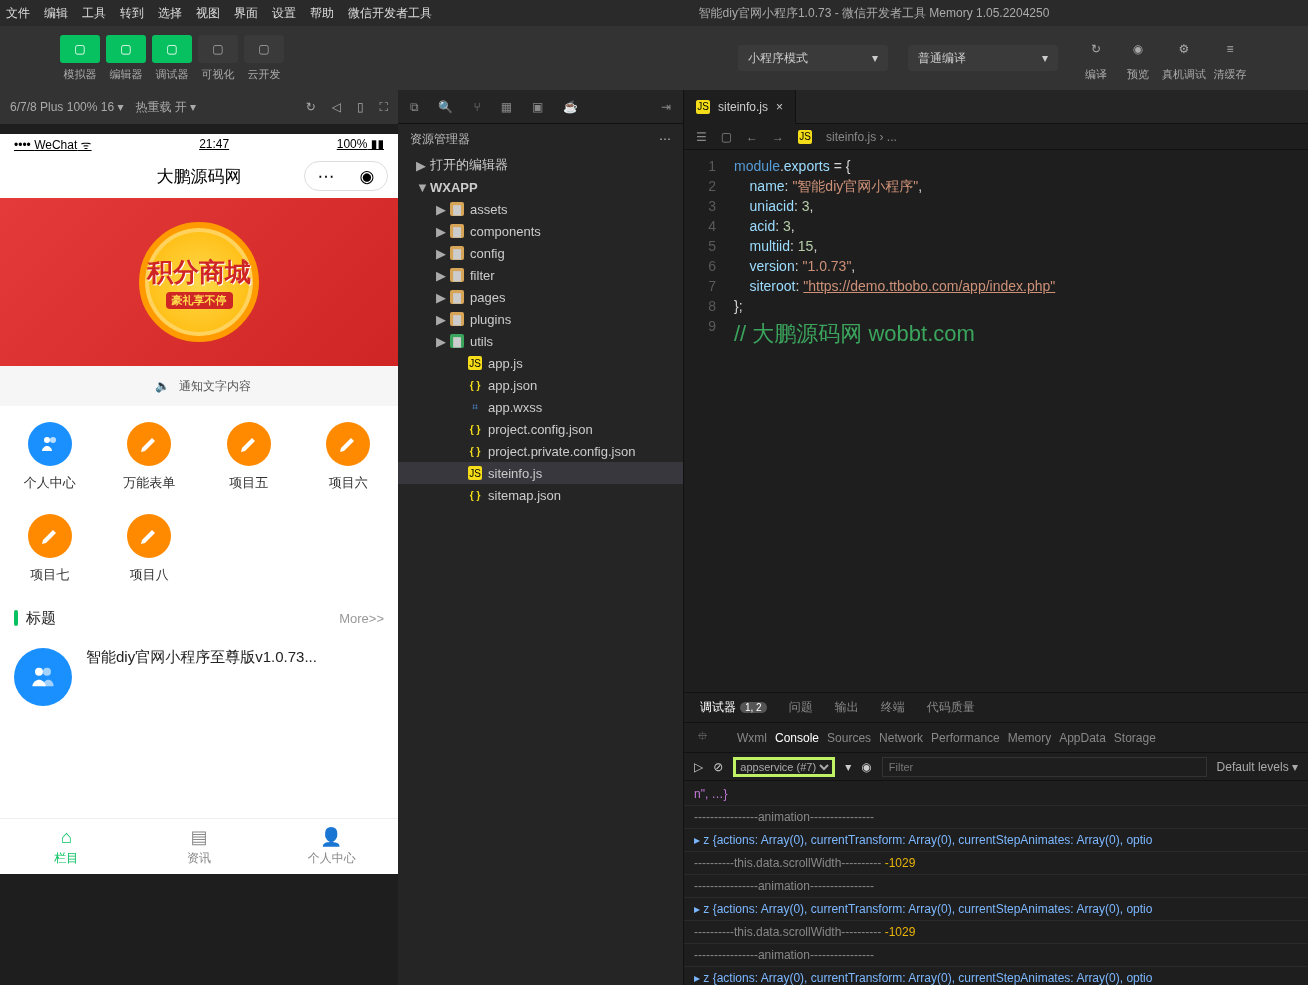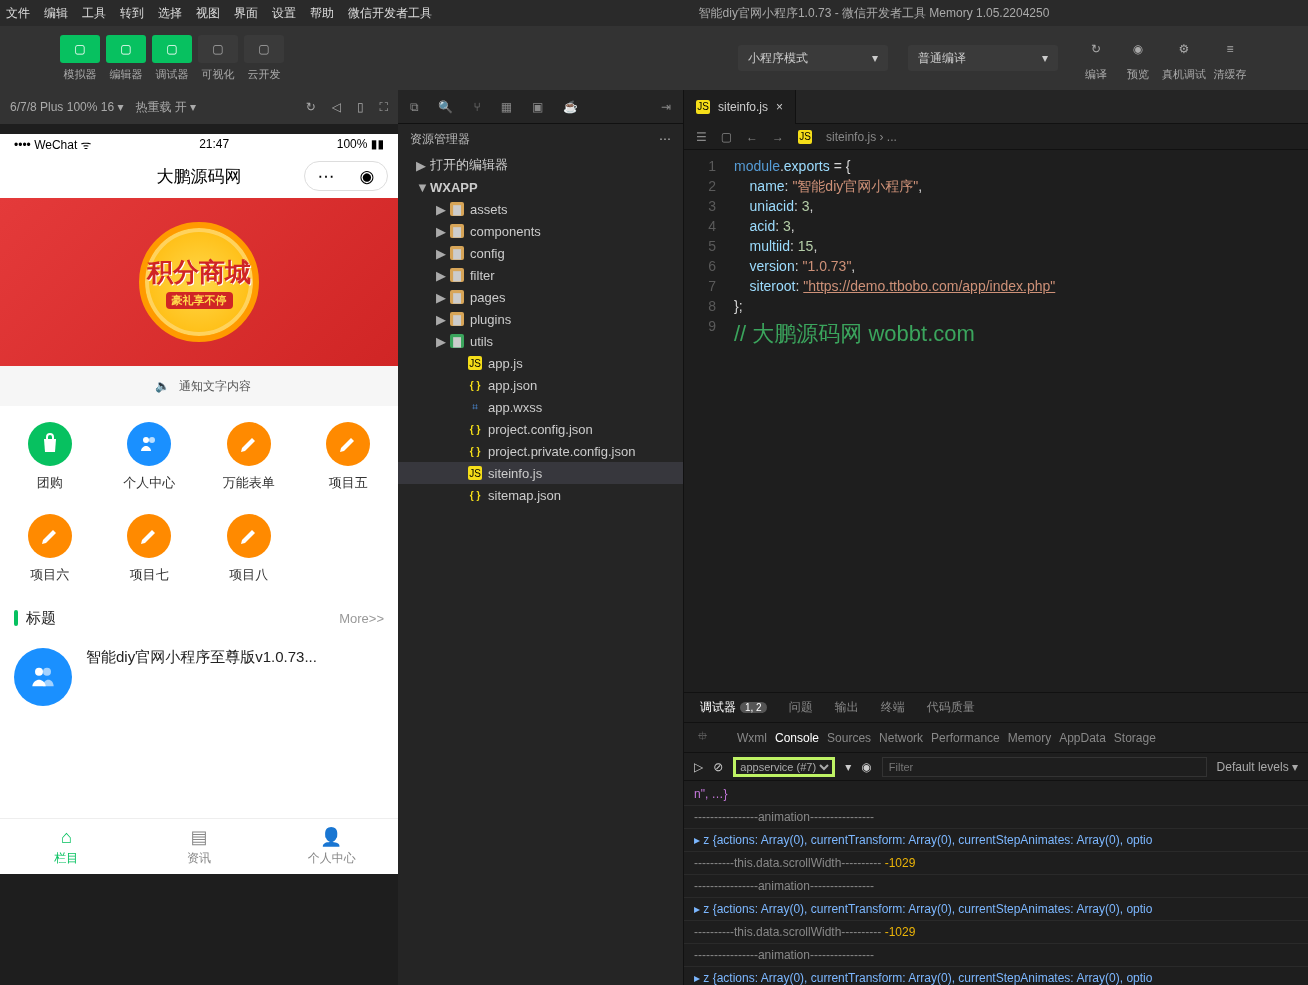--- a/index.html
+++ b/index.html
@@ -16,21 +16,21 @@
 .tb-spacer { flex:1; }
 .tb-select { min-width:150px; height:26px; background:#3a3a3a; border-radius:3px; display:flex; align-items:center; padding:0 10px; justify-content:space-between; margin-right:20px; }
 .tb-ricon { display:flex; flex-direction:column; align-items:center; gap:4px; color:#aaa; }
 .tb-ricon .ico { width:36px; height:28px; display:flex; align-items:center; justify-content:center; }
 
 .main { display:flex; height:calc(985px - 90px); }
 .left-col { width:398px; display:flex; flex-direction:column; background:#1e1e1e;gap:10px; }
 .sim-toolbar { height:34px; background:#333; display:flex; align-items:center; padding:0 10px; gap:12px; color:#aaa; font-size:12px; }
 .sim-toolbar .right { margin-left:auto; display:flex; gap:16px; }
 .simulator { flex:0 0 740px; background:#fff; display:flex; flex-direction:column; }
-.status { height:20px; display:flex; align-items:center; padding:0 14px; font-size:12px; color:#000; }
+.status { height:20px; display:flex; align-items:center; padding:0 14px; font-size:12px; color:#000;text-decoration:underline; }
 .status .mid { flex:1; text-align:center; }
 .titlebar { height:44px; display:flex; align-items:center; justify-content:center; position:relative; font-size:17px; font-weight:500; color:#000; }
 .capsule { position:absolute; right:10px; display:flex; border:1px solid #ddd; border-radius:16px; height:30px; width:84px; align-items:center; justify-content:space-around; }
 .banner { height:168px; background:linear-gradient(135deg,#e43a3a,#d02525); position:relative; display:flex; align-items:center; justify-content:center; overflow:hidden; }
 .banner .burst { position:absolute; inset:0; background:
  radial-gradient(circle at 50% 120%, rgba(255,255,255,.15) 0 2px, transparent 3px) 0 0/30px 30px; }
 .coin { width:120px; height:120px; border-radius:50%; background:radial-gradient(#ffd84a,#ffb400); display:flex; flex-direction:column; align-items:center; justify-content:center; color:#d02525; font-weight:700; border:6px solid #ff9a00; box-shadow:0 0 0 4px rgba(255,255,255,.3) inset; }
 .coin .big { font-size:26px; text-shadow:1px 1px #fff; }
 .nbar { height:40px; background:#f6f6f6; display:flex; align-items:center; justify-content:center; color:#555; }
 .nbar .sp { width:32px; display:flex; justify-content:center; color:#bbb; }
@@ -195,29 +195,20 @@
           <div class="big">积分商城</div>
           <div style="background:#d02525;color:#ffd84a;font-size:11px;padding:1px 6px;border-radius:4px;margin-top:2px">豪礼享不停</div>
         </div>
       </div>
       <div class="nbar">
         <span class="sp">🔈</span>
         <span>通知文字内容</span>
       </div>
       <div class="grid4" id="grid4">
           <div class="gcell">
-     <div class="gico g-green">
-              <svg width="24" height="24" viewBox="0 0 24 24">
-                <path d="M6 7h12l-1 13H7z" fill="#fff"></path>
-                <path d="M9 7V5a3 3 0 016 0v2" stroke="#fff" fill="none" stroke-width="2"></path>
-              </svg>
-            </div>
-     <div class="glabel">团购</div>
-          </div>
-          <div class="gcell">
      <div class="gico g-blue">
               <svg width="24" height="24" viewBox="0 0 24 24">
                 <circle cx="9" cy="8" r="3" fill="#fff"></circle>
                 <circle cx="15" cy="8" r="3" fill="#fff" opacity=".7"></circle>
                 <path d="M4 19c0-3 3-5 5-5s5 2 5 5z" fill="#fff"></path>
               </svg>
             </div>
      <div class="glabel">个人中心</div>
           </div>
           <div class="gcell">

